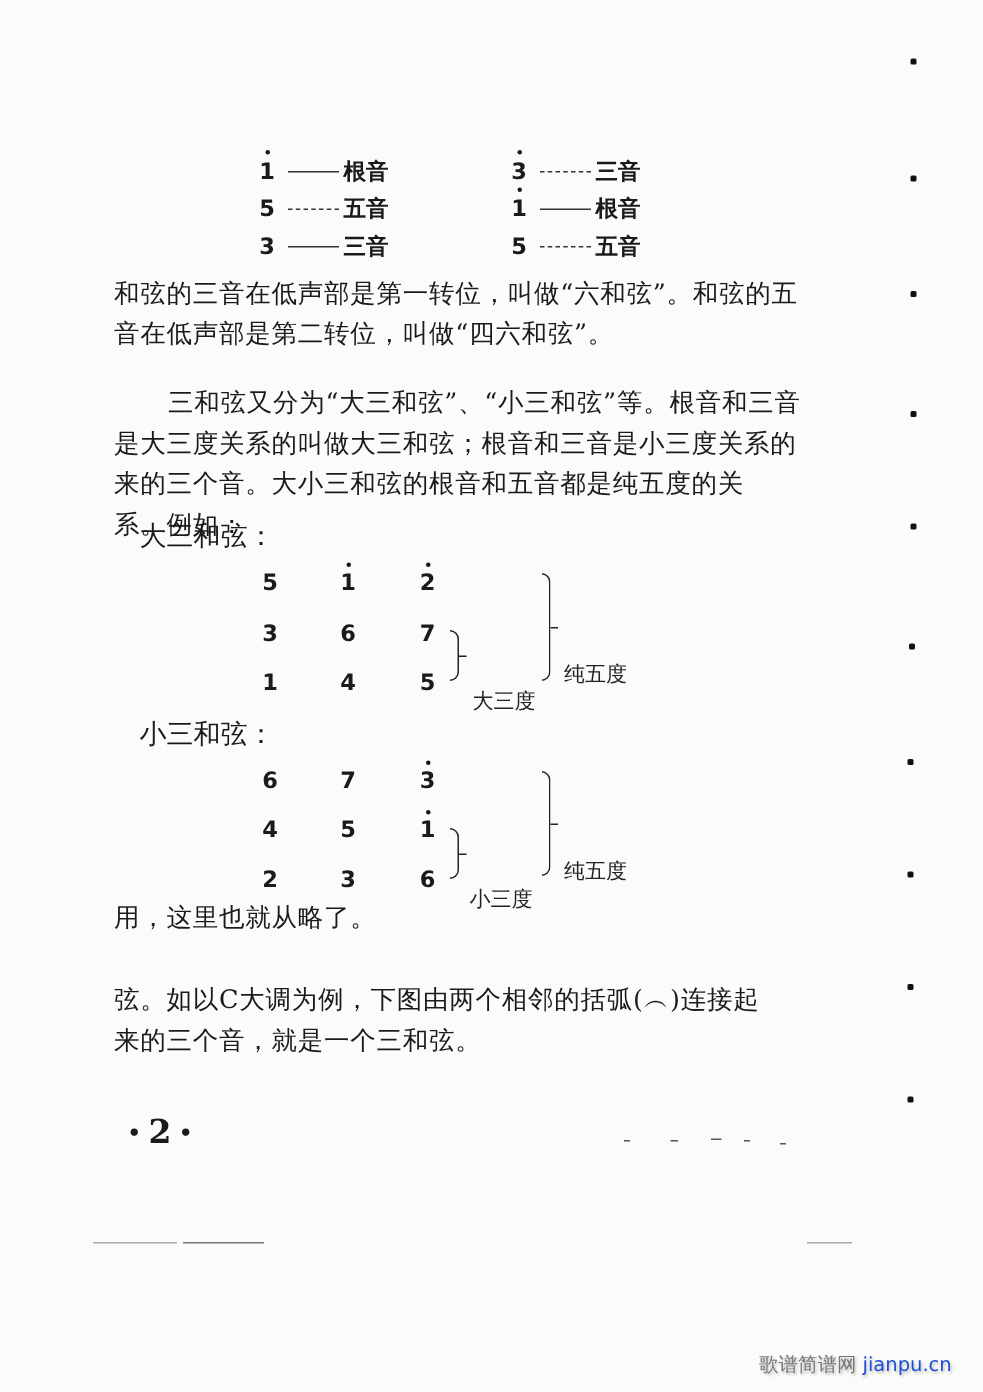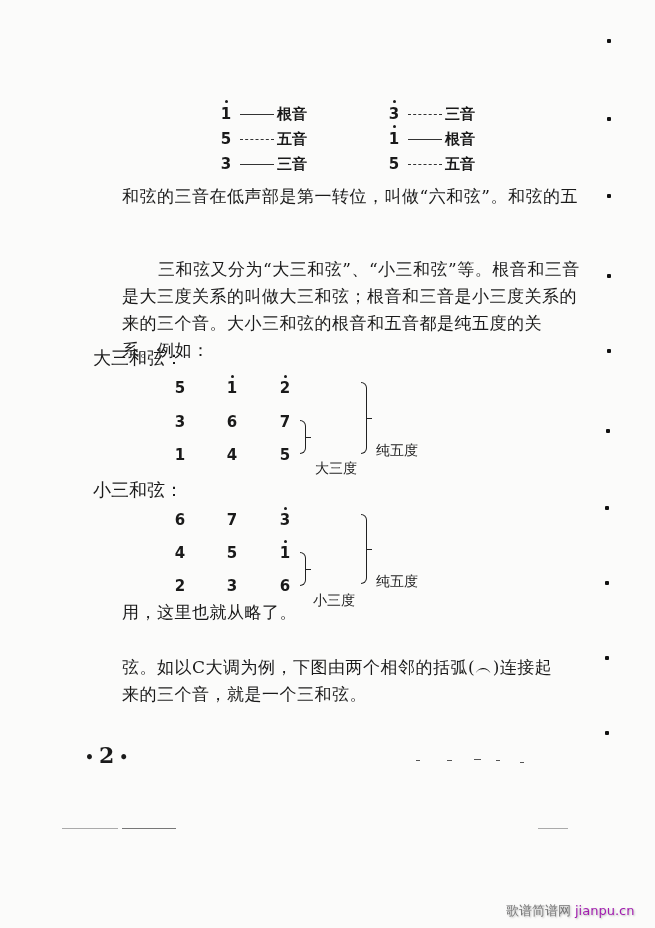--- a/index.html
+++ b/index.html
@@ -18,21 +18,20 @@
 
     
     .legend-row {
       position: absolute;
       font-family: "DejaVu Sans", "Liberation Sans", sans-serif;
       font-weight: bold;
       font-size: 15px;
       height: 20px;
       line-height: 20px;
       white-space: nowrap;
-      margin-left: 48px;
     }
     .num {
       position: relative;
       display: inline-block;
       width: 12px;
       text-align: center;
     }
     .num.high::before {
       content: "";
       position: absolute;
@@ -60,21 +59,20 @@
 
     
     .para {
       position: absolute;
       left: 76px;
       width: 470px;
       font-size: 17px;
       line-height: 27px;
       letter-spacing: 0.5px;
       text-align: justify;
-      margin-left: 46px;
     }
     .para .line { display: block; white-space: nowrap; }
     .indent { padding-left: 36px; }
 
     .chord-title {
       position: absolute;
       left: 93px;
       font-size: 18px;
       line-height: 22px;
     }
@@ -163,21 +161,21 @@
       position: absolute;
       left: 506px;
       top: 902px;
       font-family: "DejaVu Sans", "Liberation Sans", sans-serif;
       font-size: 13px;
       line-height: 18px;
       white-space: nowrap;
       color: #777;
       text-shadow: 1px 1px 2px #bbb;
     }
-    .watermark .wm-domain { color: #a21caf; margin-left: 4px; }
+    .watermark .wm-domain { color: #1d4ed8; margin-left: 4px; }
   </style>
 </head>
 <body>
 
 <div>
 
   <div class="legend-row" style="left:172px; top:104px;">
     <span class="num high">1</span><span class="dash"></span><span class="tone-label">根音</span>
   </div>
   <div class="legend-row" style="left:172px; top:129px;">
@@ -193,20 +191,21 @@
   <div class="legend-row" style="left:340px; top:129px;">
     <span class="num high">1</span><span class="dash"></span><span class="tone-label">根音</span>
   </div>
   <div class="legend-row" style="left:340px; top:154px;">
     <span class="num">5</span><span class="dash dotted"></span><span class="tone-label">五音</span>
   </div>
 </div>
 
 <div class="para" style="top:183px;">
   <span class="line">和弦的三音在低声部是第一转位，叫做“六和弦”。和弦的五</span>
+  <span class="line">音在低声部是第二转位，叫做“四六和弦”。</span>
 </div>
 
 <div class="para" style="top:256px;">
   <span class="line indent">三和弦又分为“大三和弦”、“小三和弦”等。根音和三音</span>
   <span class="line">是大三度关系的叫做大三和弦；根音和三音是小三度关系的</span>
   <span class="line">来的三个音。大小三和弦的根音和五音都是纯五度的关</span>
   <span class="line">系。例如：</span>
 </div>
 
 <div>

